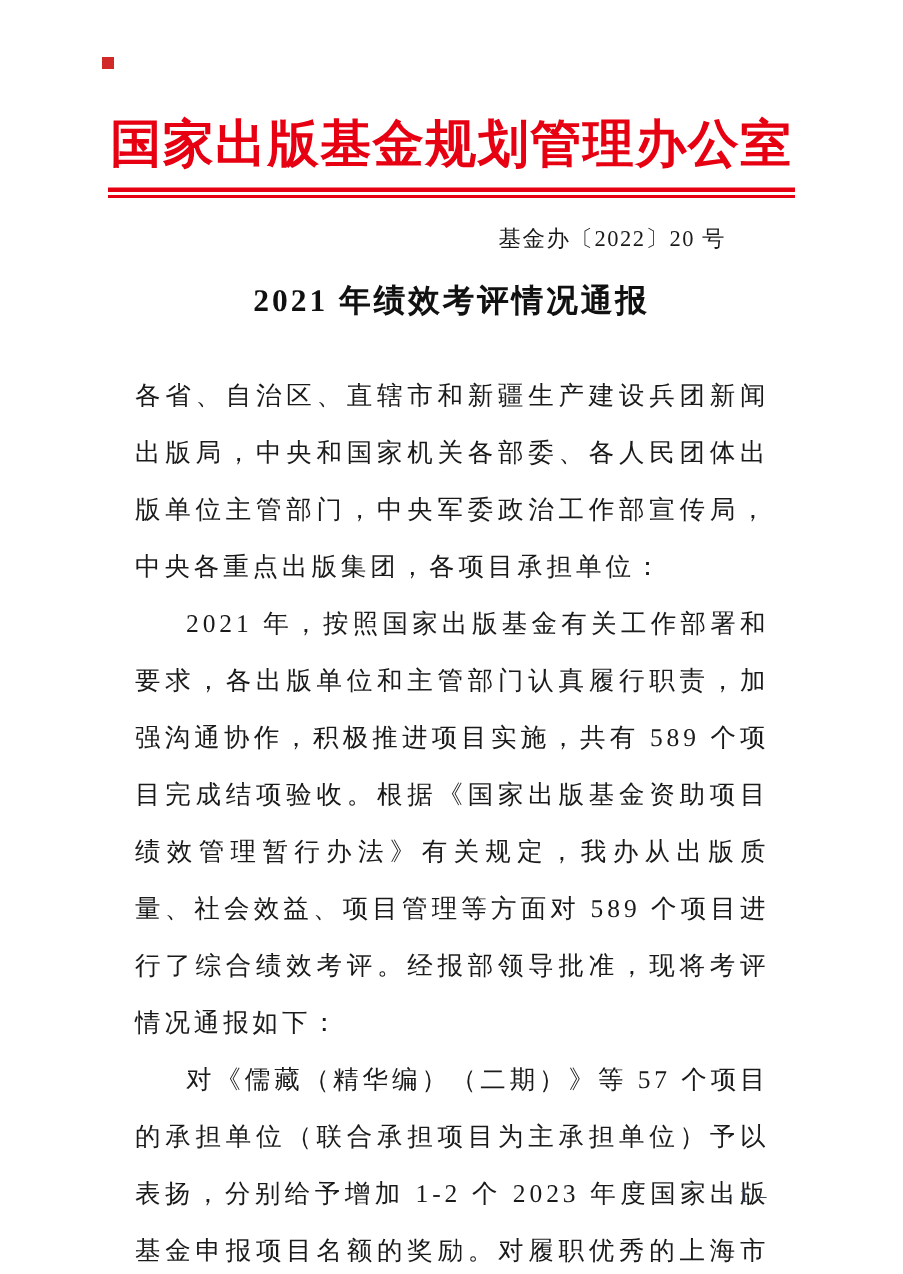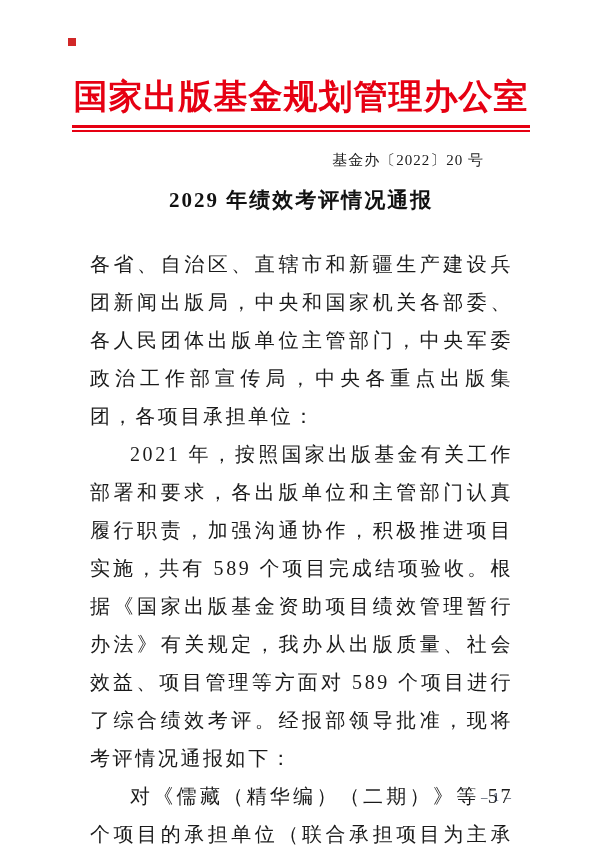--- a/index.html
+++ b/index.html
@@ -57,21 +57,21 @@
     line-height: 37px;
     font-weight: bold;
     letter-spacing: 2px;
   }
   .body-text {
     margin-top: 26px;
     padding: 0 84px 0 85px;
   }
   .para {
     margin: 0;
-    font-size: 20px;
+    font-size: 17px;
     line-height: 38px;
     letter-spacing: 2.6px;
     color: #1a1a1a;
     text-align: justify;
     text-align-last: left;
   }
   .para.indent { text-indent: 2em; }
   .page-number {
     position: absolute;
     right: 85px;
@@ -93,21 +93,21 @@
 
   <div class="masthead-rule">
     <div class="rule-thick"></div>
     <div class="rule-gap"></div>
     <div class="rule-thin"></div>
   </div>
 
   <div class="doc-number">基金办〔2022〕20 号</div>
 
   <div class="doc-title">
-    <div class="title-line">2029 年绩效考评情况通报</div>
+    <div class="title-line">2021 年绩效考评情况通报</div>
   </div>
 
   <div class="body-text">
     <p class="para">各省、自治区、直辖市和新疆生产建设兵团新闻出版局，中央和国家机关各部委、各人民团体出版单位主管部门，中央军委政治工作部宣传局，中央各重点出版集团，各项目承担单位：</p>
     <p class="para indent">2021 年，按照国家出版基金有关工作部署和要求，各出版单位和主管部门认真履行职责，加强沟通协作，积极推进项目实施，共有 589 个项目完成结项验收。根据《国家出版基金资助项目绩效管理暂行办法》有关规定，我办从出版质量、社会效益、项目管理等方面对 589 个项目进行了综合绩效考评。经报部领导批准，现将考评情况通报如下：</p>
     <p class="para indent">对《儒藏（精华编）（二期）》等 57 个项目的承担单位（联合承担项目为主承担单位）予以表扬，分别给予增加 1-2 个 2023 年度国家出版基金申报项目名额的奖励。对履职优秀的上海市新闻出版局等 13 个省级出版行政管理部门予以表扬。</p>
   </div>
 
   <div class="page-number">– 1 –</div>
 

